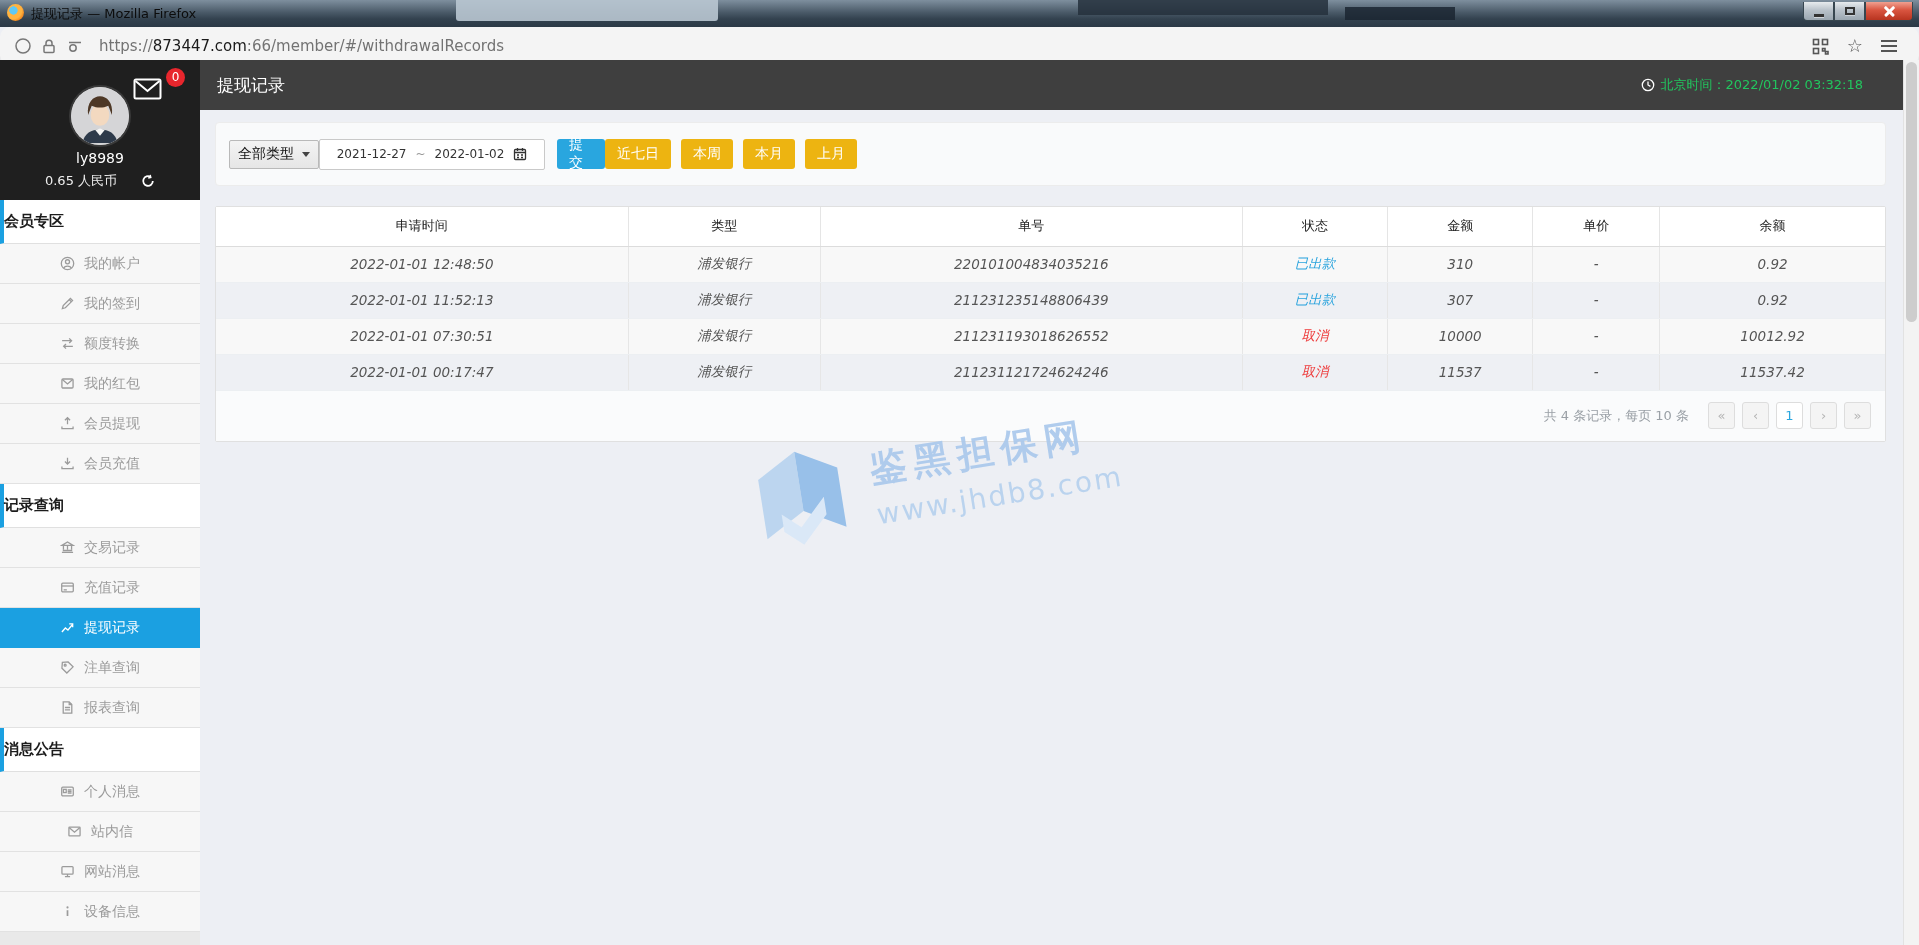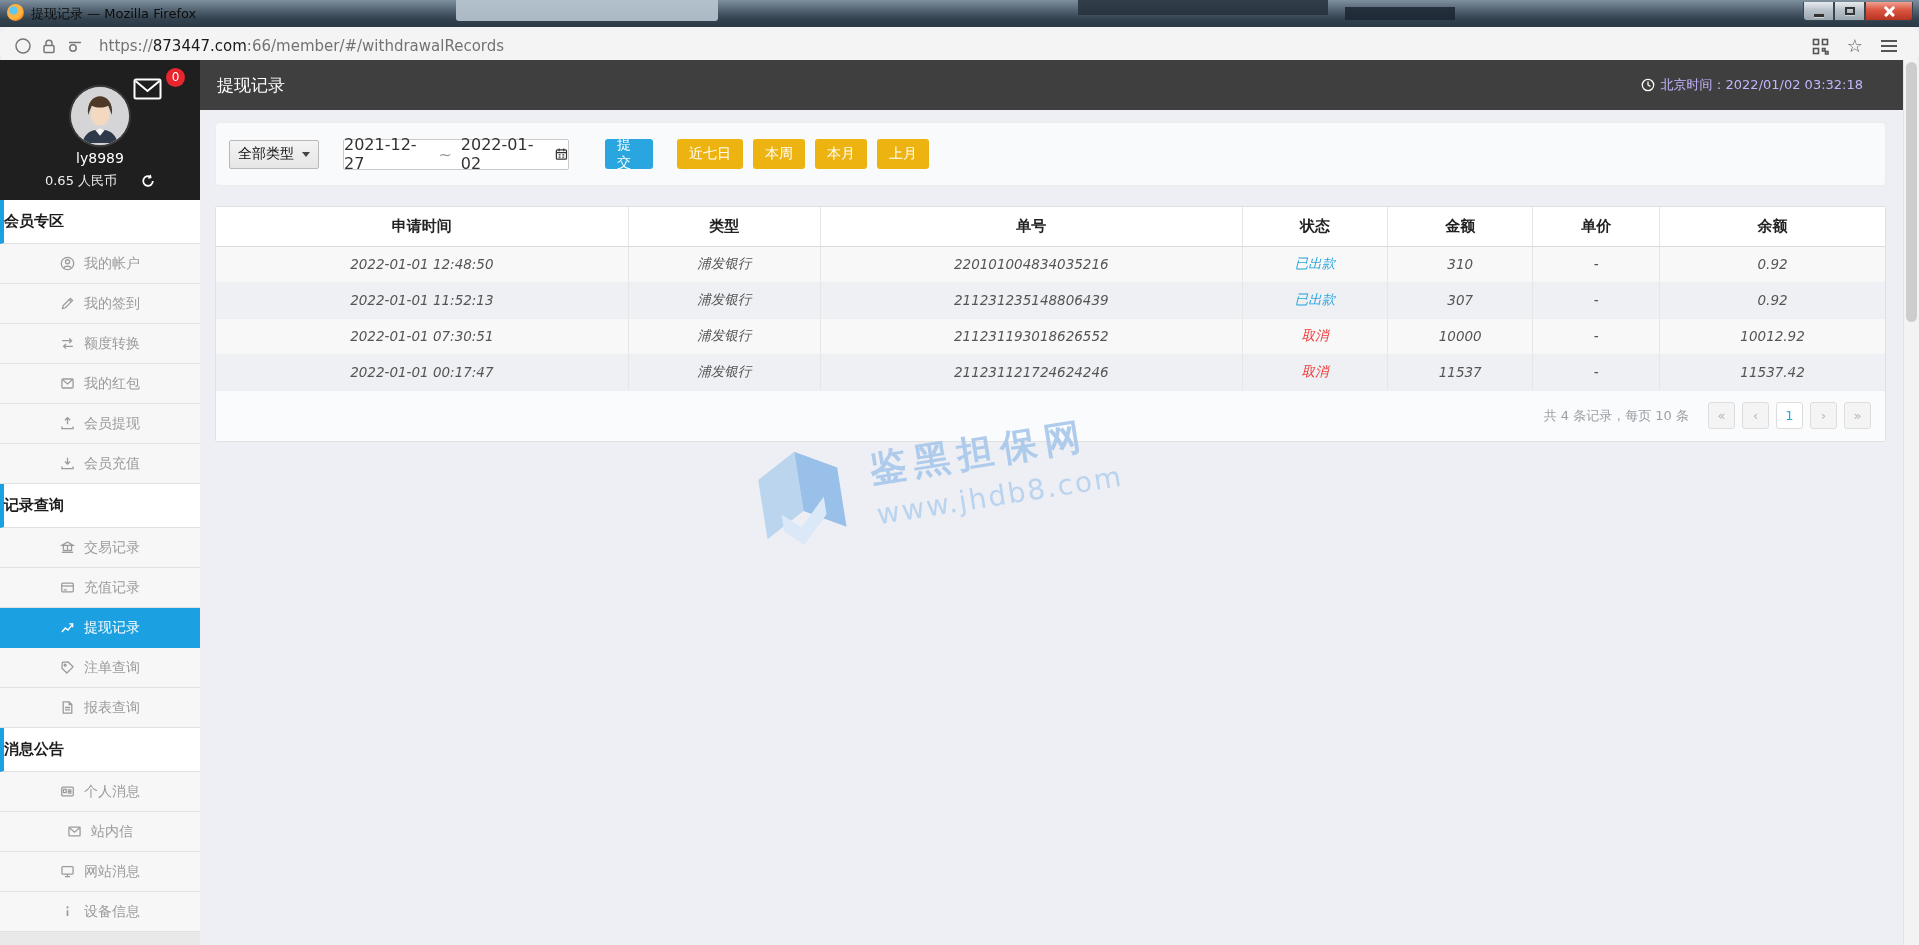--- a/index.html
+++ b/index.html
@@ -33,21 +33,21 @@
   .url .dom { color:#1a1a1a; }
   .nav-right { display:flex; align-items:center; gap:18px; color:#555; margin-right:8px; }
   .star { font-size:18px; line-height:1; }
   .burger { display:flex; flex-direction:column; gap:3px; }
   .burger span { width:16px; height:2px; background:#555; }
 
   
   .app-header { position:absolute; left:200px; top:60px; width:1703px; height:50px; background:#3f3f3f;
     display:flex; align-items:center; color:#fff; }
   .page-title { font-size:17px; margin-left:17px; }
-  .hd-time { margin-left:auto; margin-right:40px; font-size:13px; display:flex; align-items:center; gap:6px; color:#c4b5fd; }
+  .hd-time { margin-left:auto; margin-right:40px; font-size:13px; display:flex; align-items:center; gap:6px; color:#22c55e; }
 
   
   .sidebar { position:absolute; left:0; top:60px; width:200px; height:885px; background:#e9e9e9; }
   .user-panel { position:relative; height:140px; background:#1f1f1f; }
   .avatar { position:absolute; left:71px; top:27px; width:58px; height:58px; border-radius:50%; overflow:hidden;
     background:#d6d6d8; box-shadow:0 0 0 2px #3a3a3a; }
   .mail-wrap { position:absolute; left:133px; top:12px; width:46px; height:34px; }
   .mail-wrap svg { position:absolute; left:0; top:6px; }
   .badge { position:absolute; right:-6px; top:-4px; min-width:19px; height:19px; border-radius:10px; background:#e8262d;
     color:#fff; font-size:12px; text-align:center; line-height:19px; padding:0 4px; }
@@ -58,35 +58,35 @@
   .sec-title { height:44px; line-height:43px; background:#fff; border-left:4px solid #1ba0e1;
     border-bottom:1px solid #e0e0e0; font-weight:bold; font-size:15px; color:#1c1c1c; }
   .menu-item { height:40px; background:#f7f7f7; border-bottom:1px solid #e2e2e2; color:#9b9b9b; font-size:14px;
     display:flex; align-items:center; justify-content:center; gap:9px; cursor:pointer; }
   .menu-item svg { flex:0 0 auto; }
   .menu-item.active { background:#1ba0e1; color:#fff; border-bottom-color:#1ba0e1; }
 
   
   .main { position:absolute; left:200px; top:110px; width:1703px; height:835px; padding:12px 17px 0 15px; }
   .filter-card { width:1671px; height:64px; background:#f9fafb; border:1px solid #ececec; border-radius:4px;
-    display:flex; align-items:center; padding-left:13px; gap:24px; }
+    display:flex; align-items:center; padding-left:13px; gap:0; }
   .select { width:90px; height:29px; background:linear-gradient(#f3f3f3,#e6e6e6); border:1px solid #b9b9b9;
     border-radius:2px; display:flex; align-items:center; justify-content:space-between; padding:0 8px; font-size:14px; color:#111; }
   .select .chev { width:0; height:0; border-left:4px solid transparent; border-right:4px solid transparent; border-top:5px solid #444; }
   .daterange { width:226px; height:31px; background:#fff; border:1px solid #c9c9c9; border-radius:2px;
-    display:flex; align-items:center; justify-content:center; gap:9px; font-size:16px; color:#333; }
+    display:flex; align-items:center; justify-content:center; gap:9px; font-size:12px; color:#333; }
   .btn { height:30px; border-radius:3px; color:#fff; font-size:14px; display:flex; align-items:center;
     justify-content:center; padding:0 12px; cursor:pointer; }
   .btn.blue { background:#29a6df; width:48px; margin-left:12px; }
   .btn.yellow { background:#edb411; }
   .quick { display:flex; gap:10px; }
 
   .table-card { width:1671px; margin-top:20px; background:#fff; border:1px solid #e0e0e0; border-radius:2px; }
   table { width:100%; border-collapse:collapse; table-layout:fixed; }
-  th { height:39px; font-size:15px; font-weight:bold; color:#222; background:#fff;
+  th { height:39px; font-size:13px; font-weight:normal; color:#222; background:#fff;
     border-right:1px solid #e5e5e5; border-bottom:1px solid #dcdcdc; text-align:center; }
   th:last-child, td:last-child { border-right:none; }
   td { height:36px; font-size:13.5px; color:#555; text-align:center; border-right:1px solid #e6e6e6;
     border-bottom:1px solid #eceff2;font-style:italic; }
   tr.odd td { background:#f8f8f8; }
   tr.even td { background:#eef0f4; }
   .c1{width:24.7%}.c2{width:11.5%}.c3{width:25.3%}.c4{width:8.7%}.c5{width:8.7%}.c6{width:7.6%}.c7{width:13.5%}
   .status-paid { color:#29a3dd; }
   .status-cancel { color:#ee3b3b; }
 

